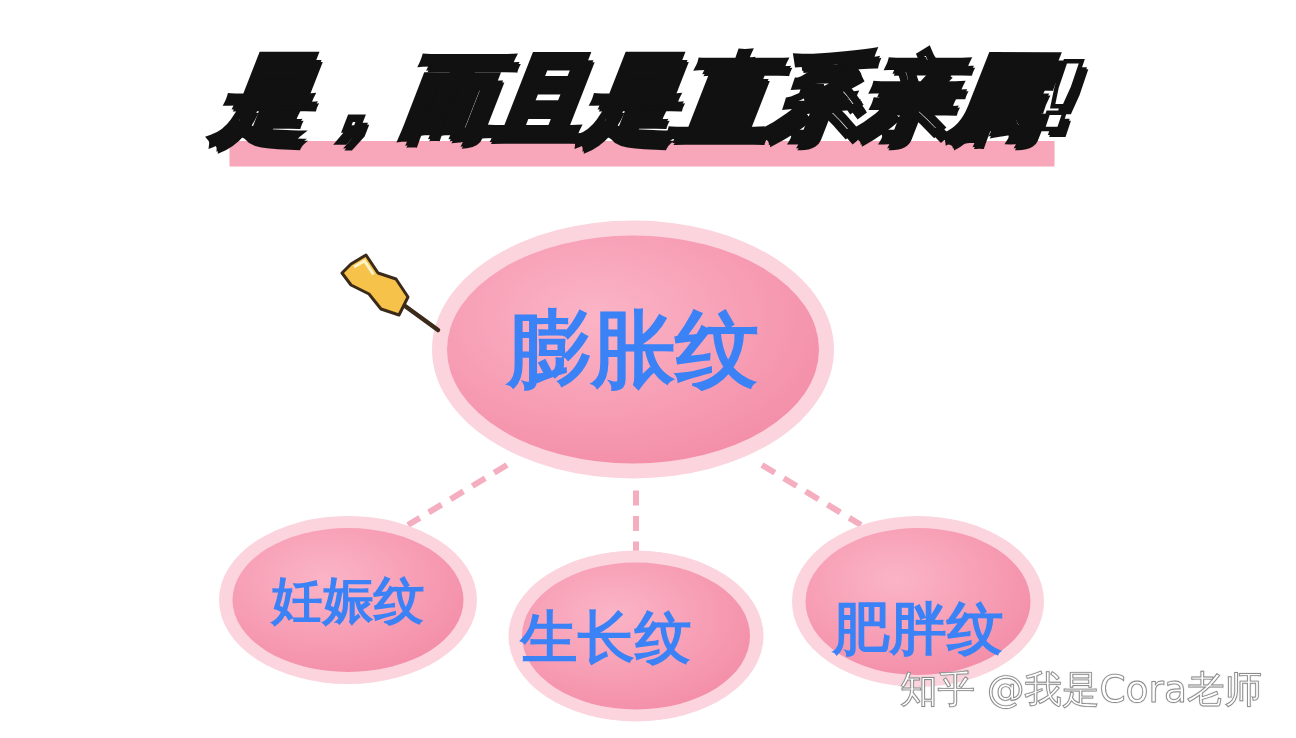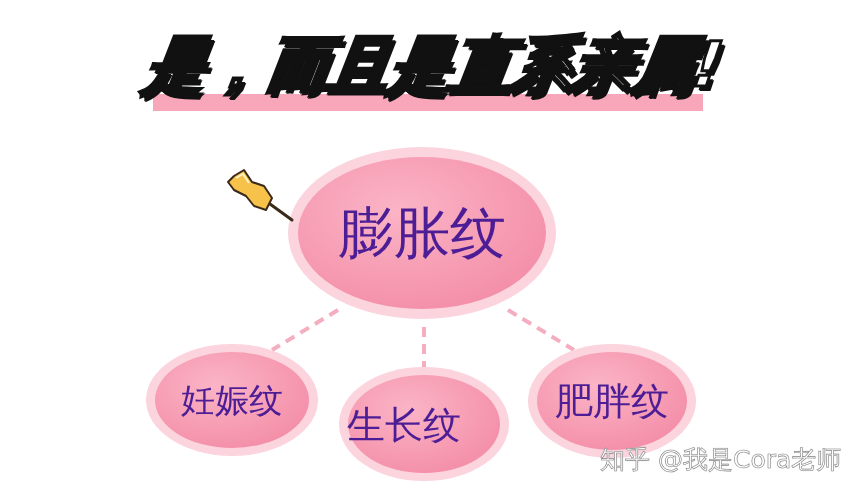--- a/index.html
+++ b/index.html
@@ -17,21 +17,21 @@
       font-size: 62px; font-weight: bold; font-style: italic; color: #ffffff;
       letter-spacing: -1px;
       -webkit-text-stroke: 3px #111111;
       text-shadow: 4px 4px 0 #111111, 5px 5px 0 #111111;
       transform: skewX(-8deg);
       white-space: nowrap;
     }
     .diagram { position: absolute; left: 0; top: 0; width: 864px; height: 492px; }
     .node {
       position: absolute; display: flex; align-items: center; justify-content: center;
-      color: #4c1d95; font-weight: normal; white-space: nowrap;
+      color: #3b82f6; font-weight: bold; white-space: nowrap;
     }
     .watermark {
       position: absolute; left: 600px; top: 443px; font-size: 25px; color: #ffffff;
       -webkit-text-stroke: 0.6px #8a8a8a;
       text-shadow: 0 0 1px #9a9a9a;
       white-space: nowrap;
     }
   </style>
 </head>
 <body>
@@ -78,15 +78,15 @@
   <g transform="translate(226,168)">
     <line x1="44" y1="36" x2="66" y2="52" stroke="#3b2a1a" stroke-width="3" stroke-linecap="round"></line>
     <path d="M8,8 L18,2 L26,14 L38,18 L46,30 L40,42 L28,38 L20,28 L8,22 L2,14 Z" fill="#f7c24a" stroke="#3b2a1a" stroke-width="2" stroke-linejoin="round"></path>
     <path d="M10,10 L17,6 L23,15" fill="none" stroke="#fff3c8" stroke-width="2"></path>
   </g>
 </svg>
 
 <div class="node" style="left:300px; top:195px; width:244px; height:78px; font-size:56px;">膨胀纹</div>
 <div class="node" style="left:160px; top:378px; width:144px; height:46px; font-size:34px;">妊娠纹</div>
 <div class="node" style="left:332px; top:402px; width:144px; height:46px; font-size:38px;">生长纹</div>
-<div class="node" style="left:540px; top:378px; width:144px; height:46px; font-size:38px;">肥胖纹</div>
+<div class="node" style="left:540px; top:396px; width:144px; height:46px; font-size:38px;">肥胖纹</div>
 
 <div class="watermark">知乎 @我是Cora老师</div>
 
 </body></html>

